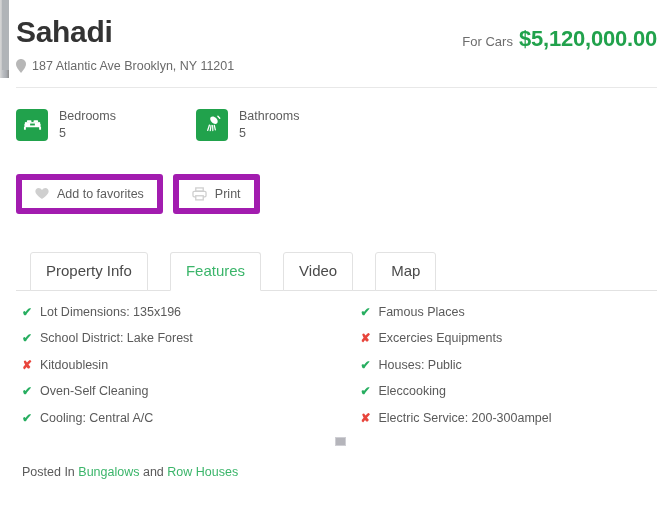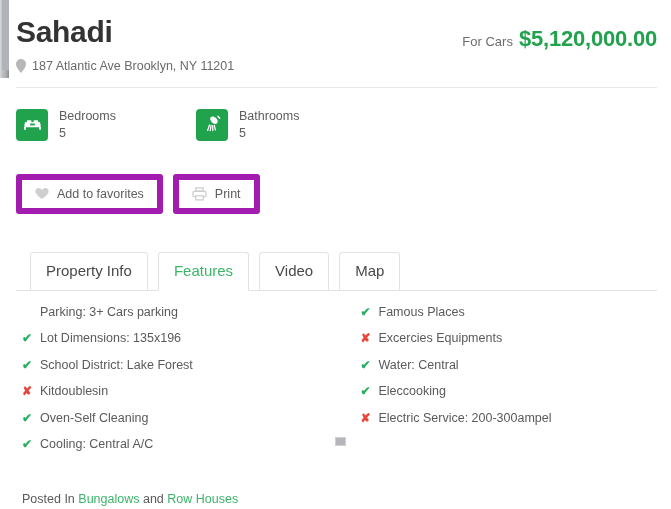--- a/index.html
+++ b/index.html
@@ -149,21 +149,21 @@
   .action-btn svg { display: block; }
 
   
   .tabs-wrap {
     position: relative;
     padding-top: 38px;
   }
   .tabs {
     display: flex;
     align-items: flex-end;
-    gap: 10px;
+    gap: 22px;
     padding-left: 14px;
     position: relative;
     z-index: 2;
   }
   .tab {
     border: 1px solid #e2e2e2;
     border-bottom: 1px solid #e2e2e2;
     background: #ffffff;
     padding: 9px 15px 10px 15px;
     font-size: 15px;
@@ -337,24 +337,20 @@
       <div class="tab">Video</div>
       <div class="tab">Map</div>
     </div>
     <div class="tabs-underline"></div>
   </div>
 
   <div class="features-grid">
 
     <div class="features-col left">
       <div class="feature-item">
-        <span class="mark none"></span>
-        <span>Parking: 3+ Cars parking</span>
-      </div>
-      <div class="feature-item">
         <span class="mark yes">✔</span>
         <span>Lot Dimensions: 135x196</span>
       </div>
       <div class="feature-item">
         <span class="mark yes">✔</span>
         <span>School District: Lake Forest</span>
       </div>
       <div class="feature-item">
         <span class="mark no">✘</span>
         <span>Kitdoublesin</span>
@@ -373,21 +369,21 @@
       <div class="feature-item">
         <span class="mark yes">✔</span>
         <span>Famous Places</span>
       </div>
       <div class="feature-item">
         <span class="mark no">✘</span>
         <span>Excercies Equipments</span>
       </div>
       <div class="feature-item">
         <span class="mark yes">✔</span>
-        <span>Water: Central</span>
+        <span>Houses: Public</span>
       </div>
       <div class="feature-item">
         <span class="mark yes">✔</span>
         <span>Eleccooking</span>
       </div>
       <div class="feature-item">
         <span class="mark no">✘</span>
         <span>Electric Service: 200-300ampel</span>
       </div>
     </div>

